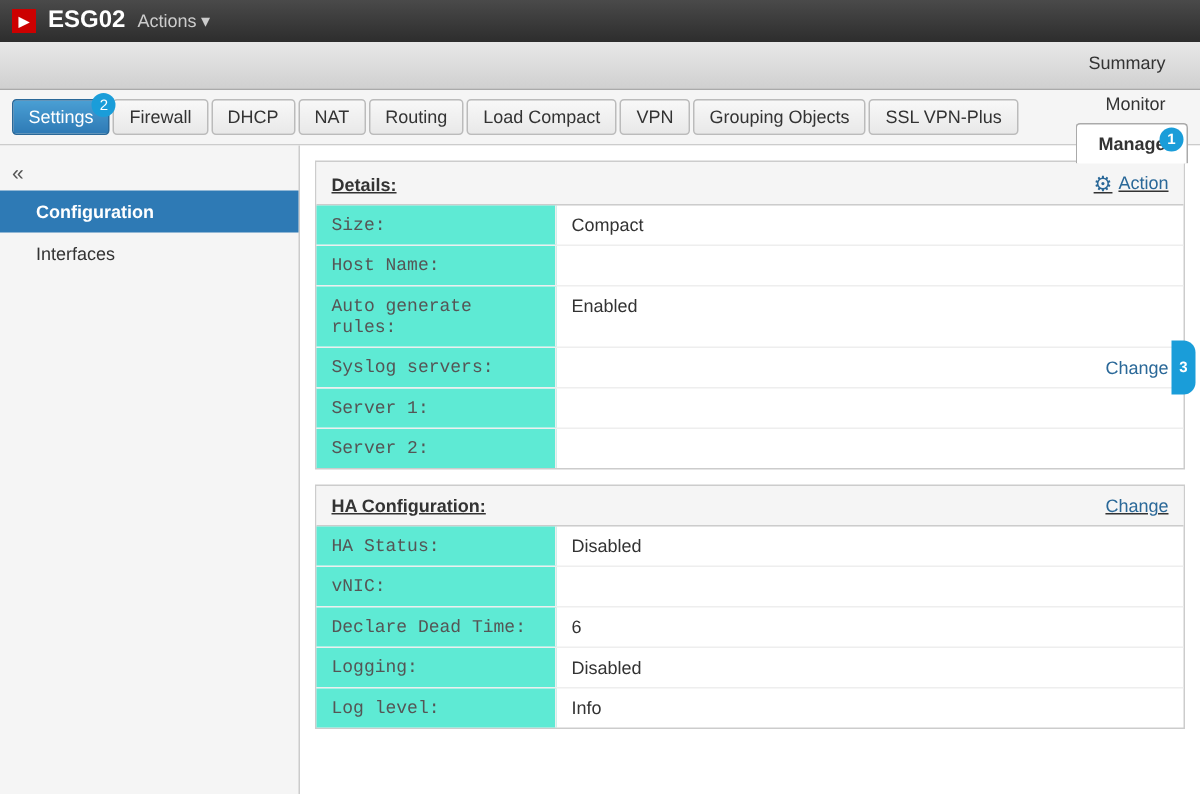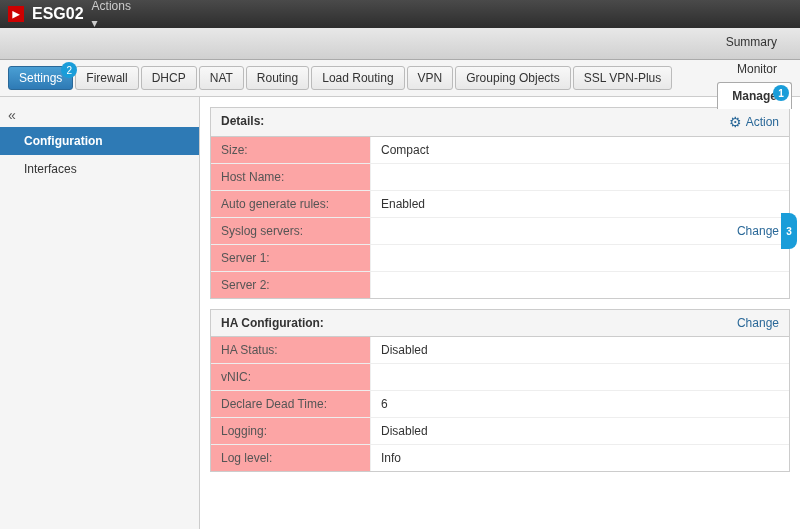--- a/index.html
+++ b/index.html
@@ -22,21 +22,21 @@
     }
     .top-bar-title {
       color: #fff;
       font-size: 16px;
       font-weight: bold;
     }
     .top-bar-actions {
       color: #ccc;
       font-size: 12px;
       cursor: pointer;
-      display: flex; gap: 3px; flex-direction: column;
+      display: flex; gap: 3px;
     }
 
     
     .main-tabs {
       background: linear-gradient(to bottom, #e8e8e8, #d0d0d0);
       height: 32px;
       display: flex;
       align-items: flex-end;
       padding: 0 8px;
       border-bottom: 1px solid #aaa;
@@ -147,25 +147,26 @@
 
     
     .section-box {
       border: 1px solid #ccc;
       margin-bottom: 10px;
       background: #fff;
     }
     .section-header {
       display: flex;
       justify-content: space-between;
-      align-items: flex-start;
+      align-items: flex-end;
       padding: 6px 10px;
       background: #f5f5f5;
       border-bottom: 1px solid #ccc;
       font-weight: bold;
+      text-decoration: underline;
     }
     .section-action {
       display: flex;
       align-items: center;
       gap: 4px;
       color: #2a6898;
       cursor: pointer;
       font-weight: normal;
       font-size: 12px;
     }
@@ -173,22 +174,23 @@
     
     .detail-row {
       display: flex;
       border-bottom: 1px solid #eee;
     }
     .detail-row:last-child { border-bottom: none; }
     .detail-label {
       width: 160px;
       padding: 6px 10px;
       color: #555;
-      background: #fca5a5;
+      background: #5eead4;
       border-right: 1px solid #eee;
+      font-family: Liberation Mono, monospace;
     }
     .detail-value {
       padding: 6px 10px;
       flex: 1;
       color: #333;
     }
     .detail-link {
       padding: 6px 10px;
       color: #2a6898;
       cursor: pointer;
@@ -234,21 +236,21 @@
   <div class="sub-tab">
     <span>DHCP</span>
   </div>
   <div class="sub-tab">
     <span>NAT</span>
   </div>
   <div class="sub-tab">
     <span>Routing</span>
   </div>
   <div class="sub-tab">
-    <span>Load Routing</span>
+    <span>Load Compact</span>
   </div>
   <div class="sub-tab">
     <span>VPN</span>
   </div>
   <div class="sub-tab">
     <span>Grouping Objects</span>
   </div>
   <div class="sub-tab">
     <span>SSL VPN-Plus</span>
   </div>

